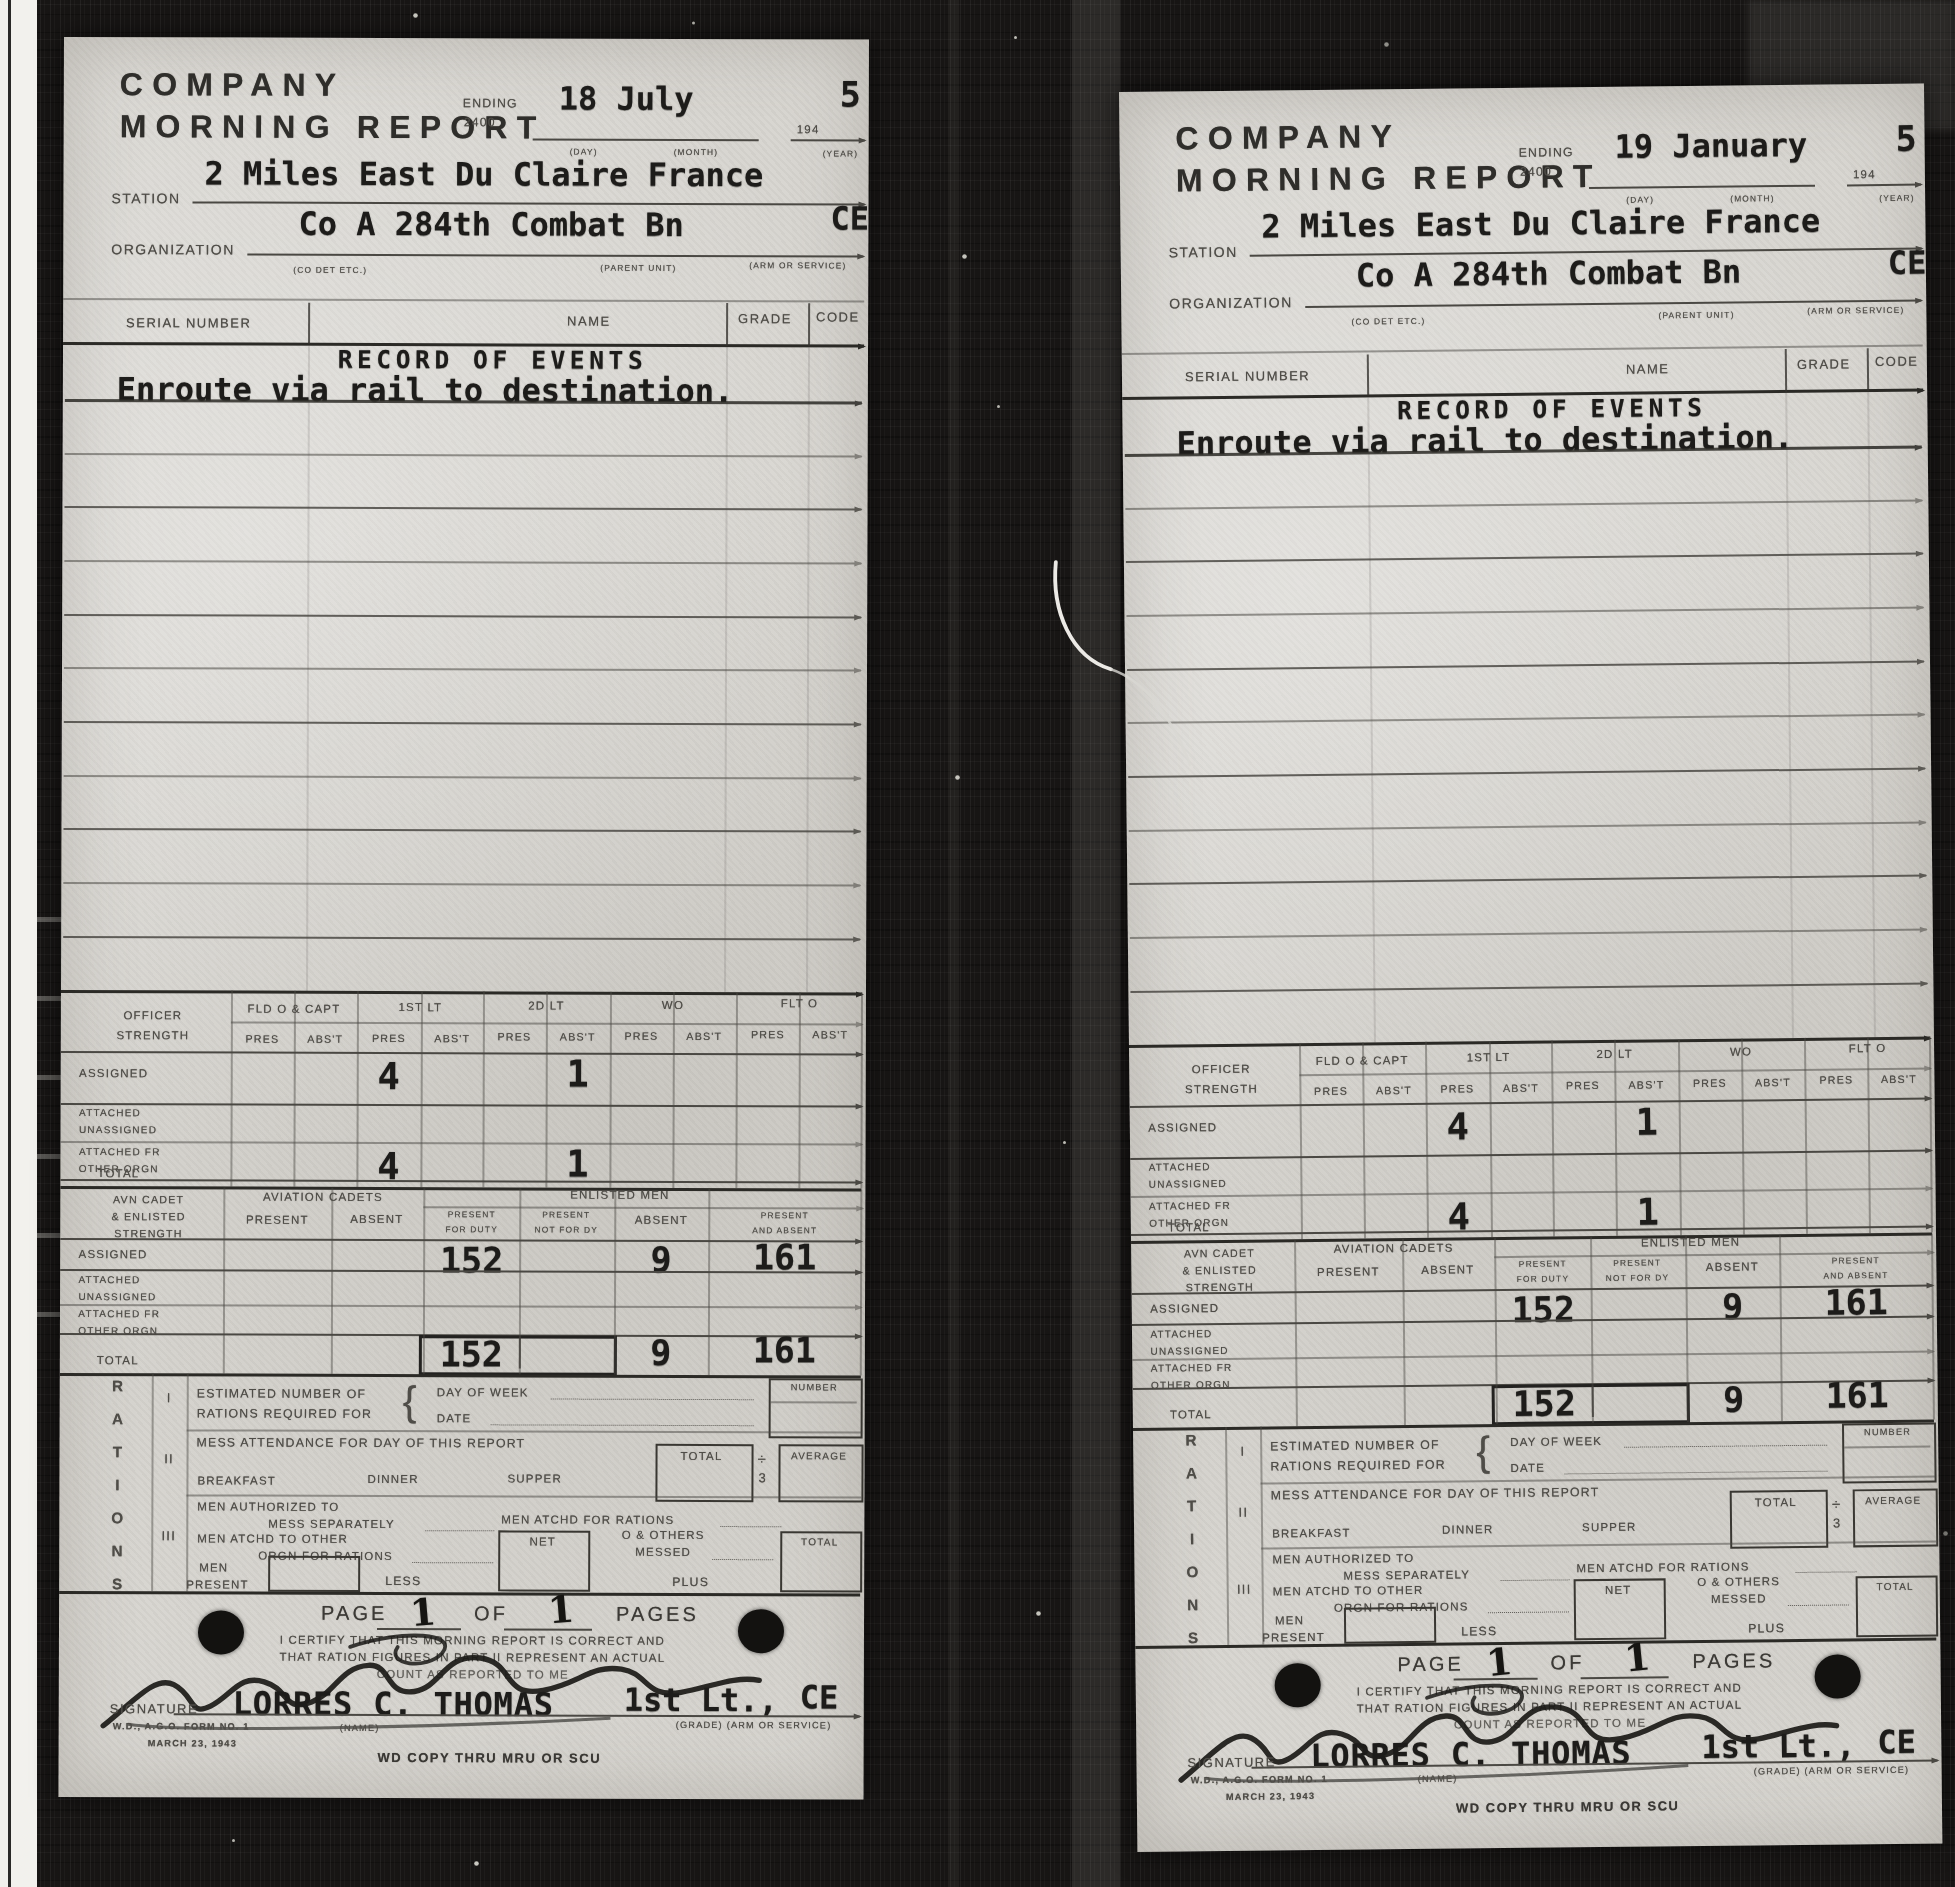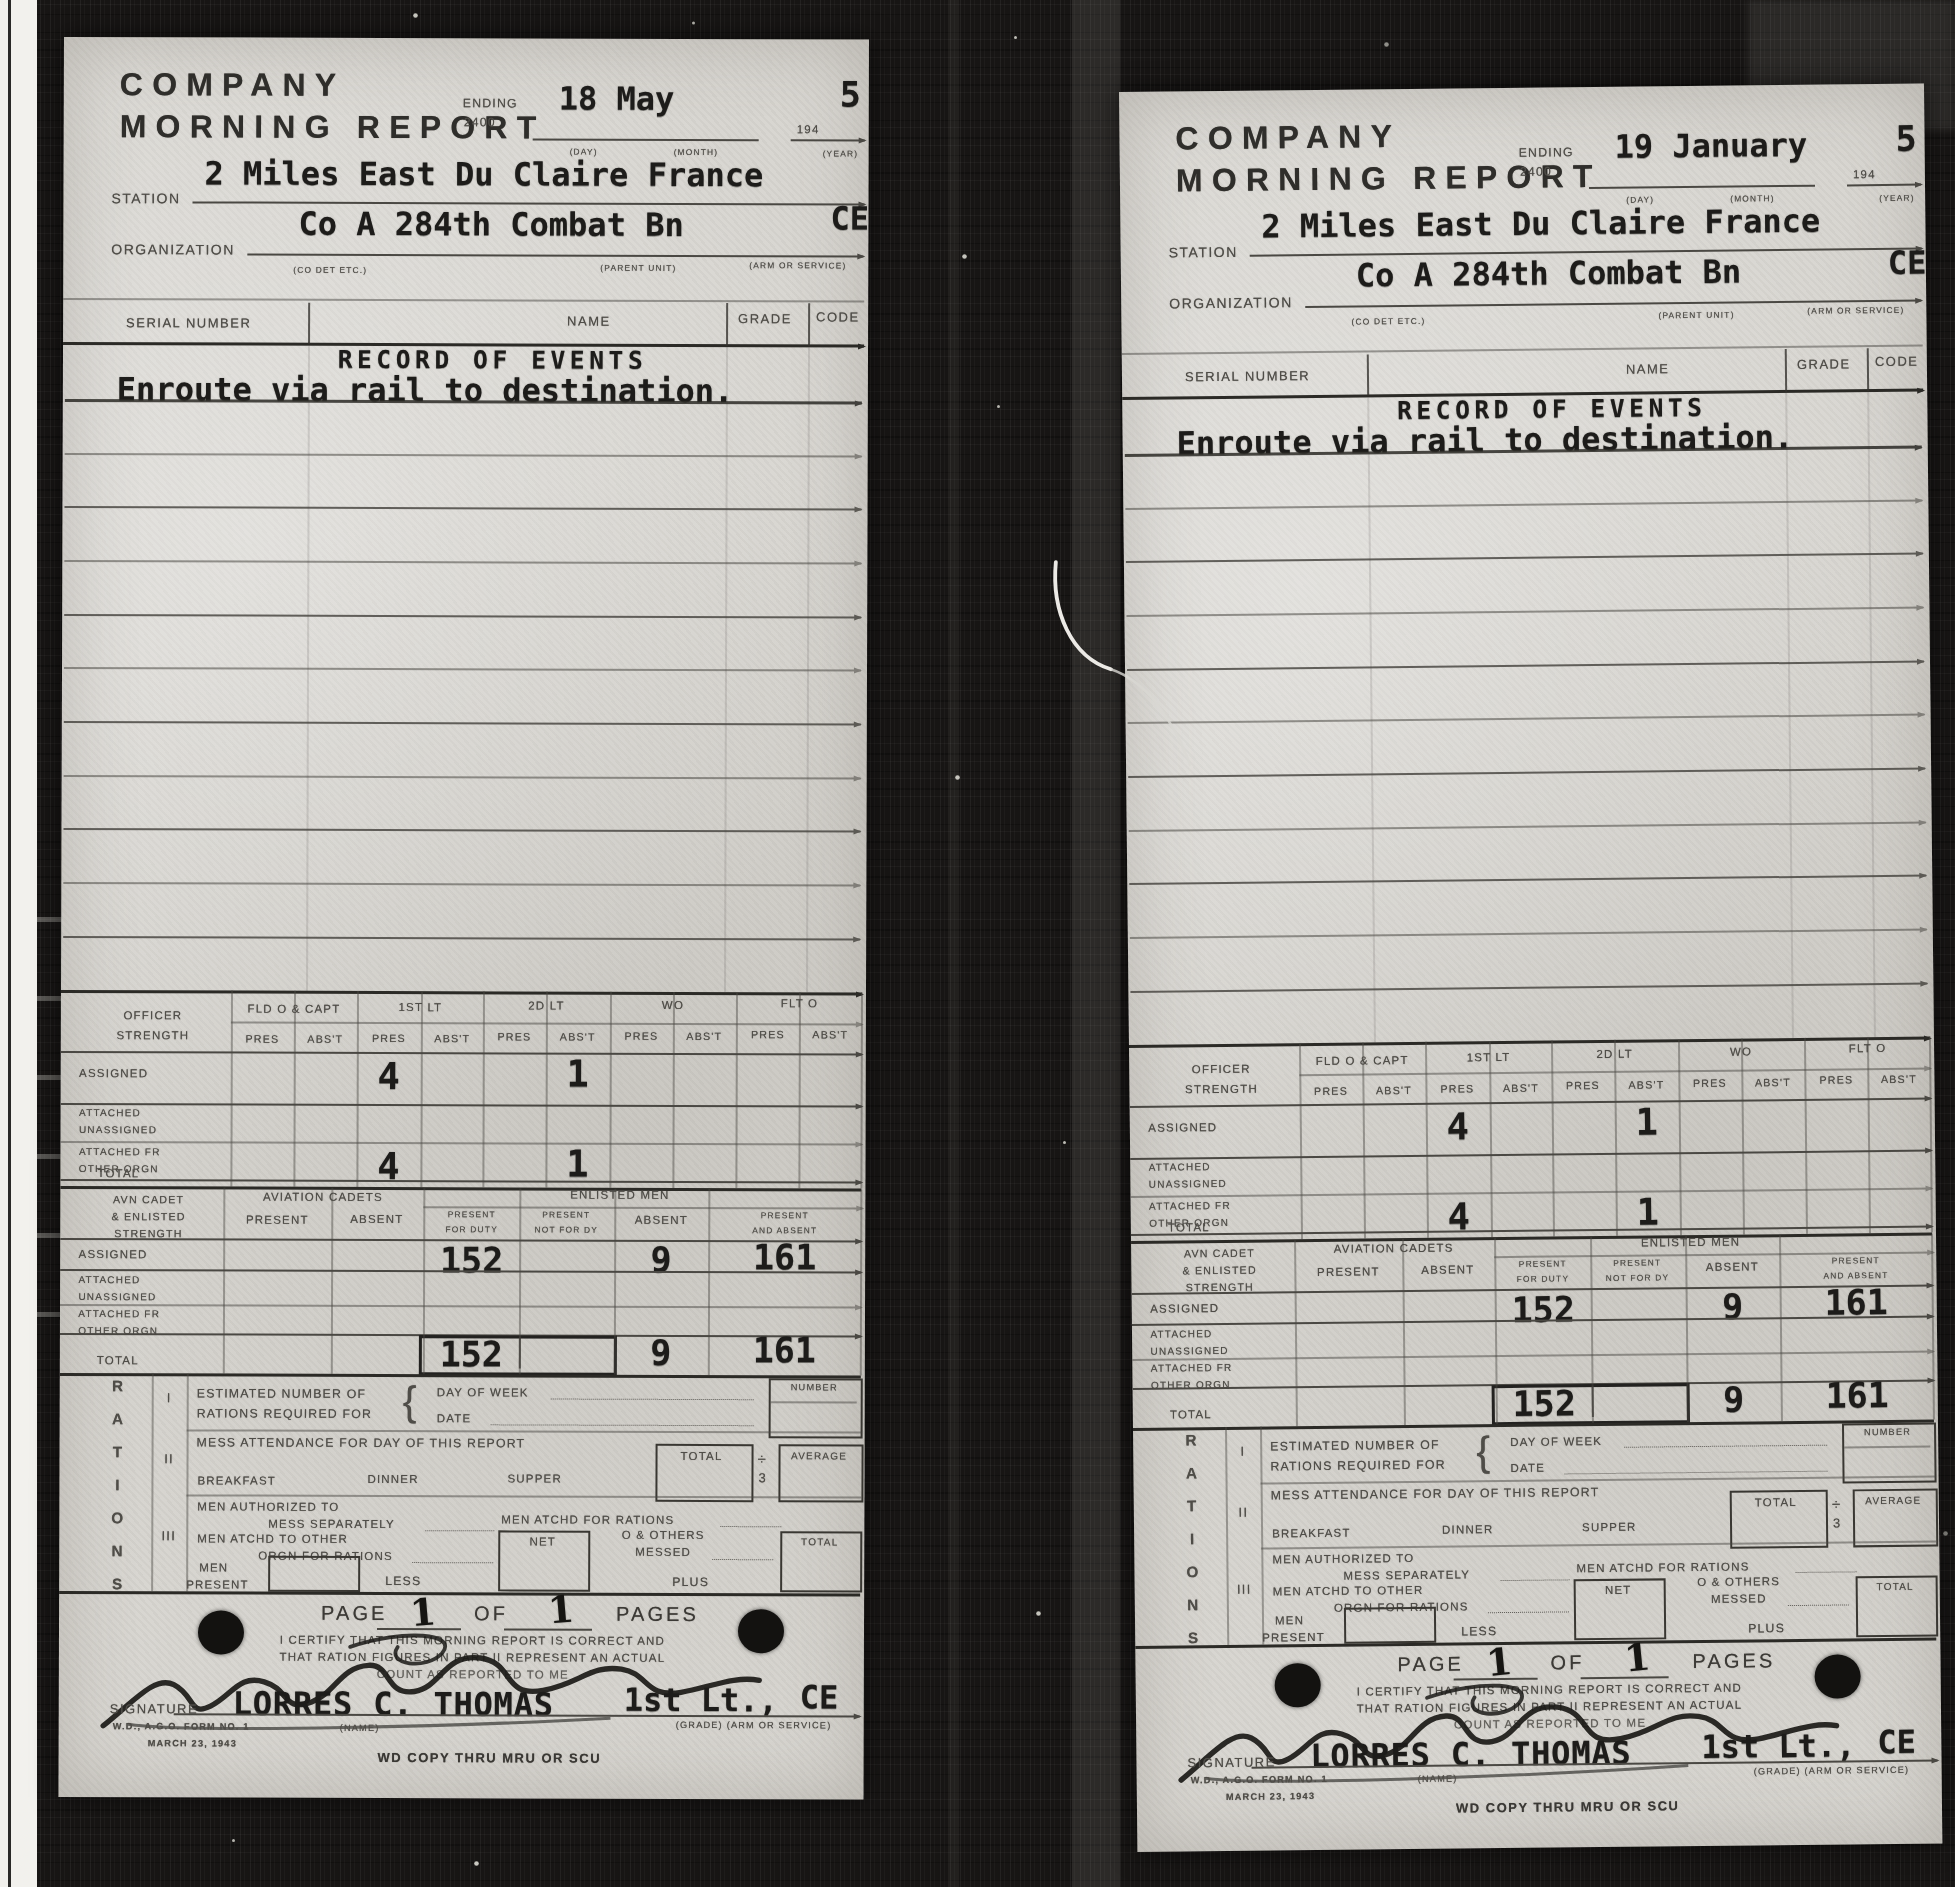--- a/index.html
+++ b/index.html
@@ -48,21 +48,21 @@
   <div class="band" style="left:1072px;top:0;width:48px;height:1888px;background:rgba(186,184,176,.13);"></div>
   <div class="band" style="left:948px;top:0;width:10.7px;height:1888px;background:rgba(186,184,176,.07);"></div>
   <div class="band" style="left:1748px;top:0;width:207px;height:130px;background:rgba(192,190,182,.12);filter:blur(3.8px);"></div>
 
   <div class="paper" id="form-mount-0" style="left:64px;top:37px;transform:rotate(0.18deg);transform-origin:top left;">
 
   <div class="lbl" style="left:56px;top:29px;font-size:32px;font-weight:bold;letter-spacing:9.2px;color:#2f2e2b;">COMPANY</div>
   <div class="lbl" style="left:56px;top:71px;font-size:32px;font-weight:bold;letter-spacing:9.2px;color:#2f2e2b;">MORNING REPORT</div>
   <div class="lbl" style="left:399px;top:58px;font-size:12.3px;">ENDING</div>
   <div class="lbl" style="left:400px;top:77px;font-size:12.3px;">2400</div>
-  <div class="typed" style="left:495px;top:44px;font-size:32px;">18 May</div>
+  <div class="typed" style="left:495px;top:44px;font-size:32px;">18 July</div>
   <div class="hline" style="left:469px;top:100px;width:226px;"></div>
   <div class="lbl" style="left:733px;top:84px;font-size:11.5px;">194</div>
   <div class="typed" style="left:776px;top:38px;font-size:35px;">5</div>
   <div class="hline arrowed" style="left:727px;top:100px;width:74px;"></div>
   <div class="lbl" style="left:506px;top:109px;font-size:8.4px;">(DAY)</div>
   <div class="lbl" style="left:610px;top:109px;font-size:8.4px;">(MONTH)</div>
   <div class="lbl" style="left:759px;top:110px;font-size:8.4px;">(YEAR)</div>
 
   <div class="lbl" style="left:48px;top:153px;font-size:14px;letter-spacing:1.5px;">STATION</div>
   <div class="typed" style="left:141px;top:120px;">2 Miles East Du Claire France</div>

